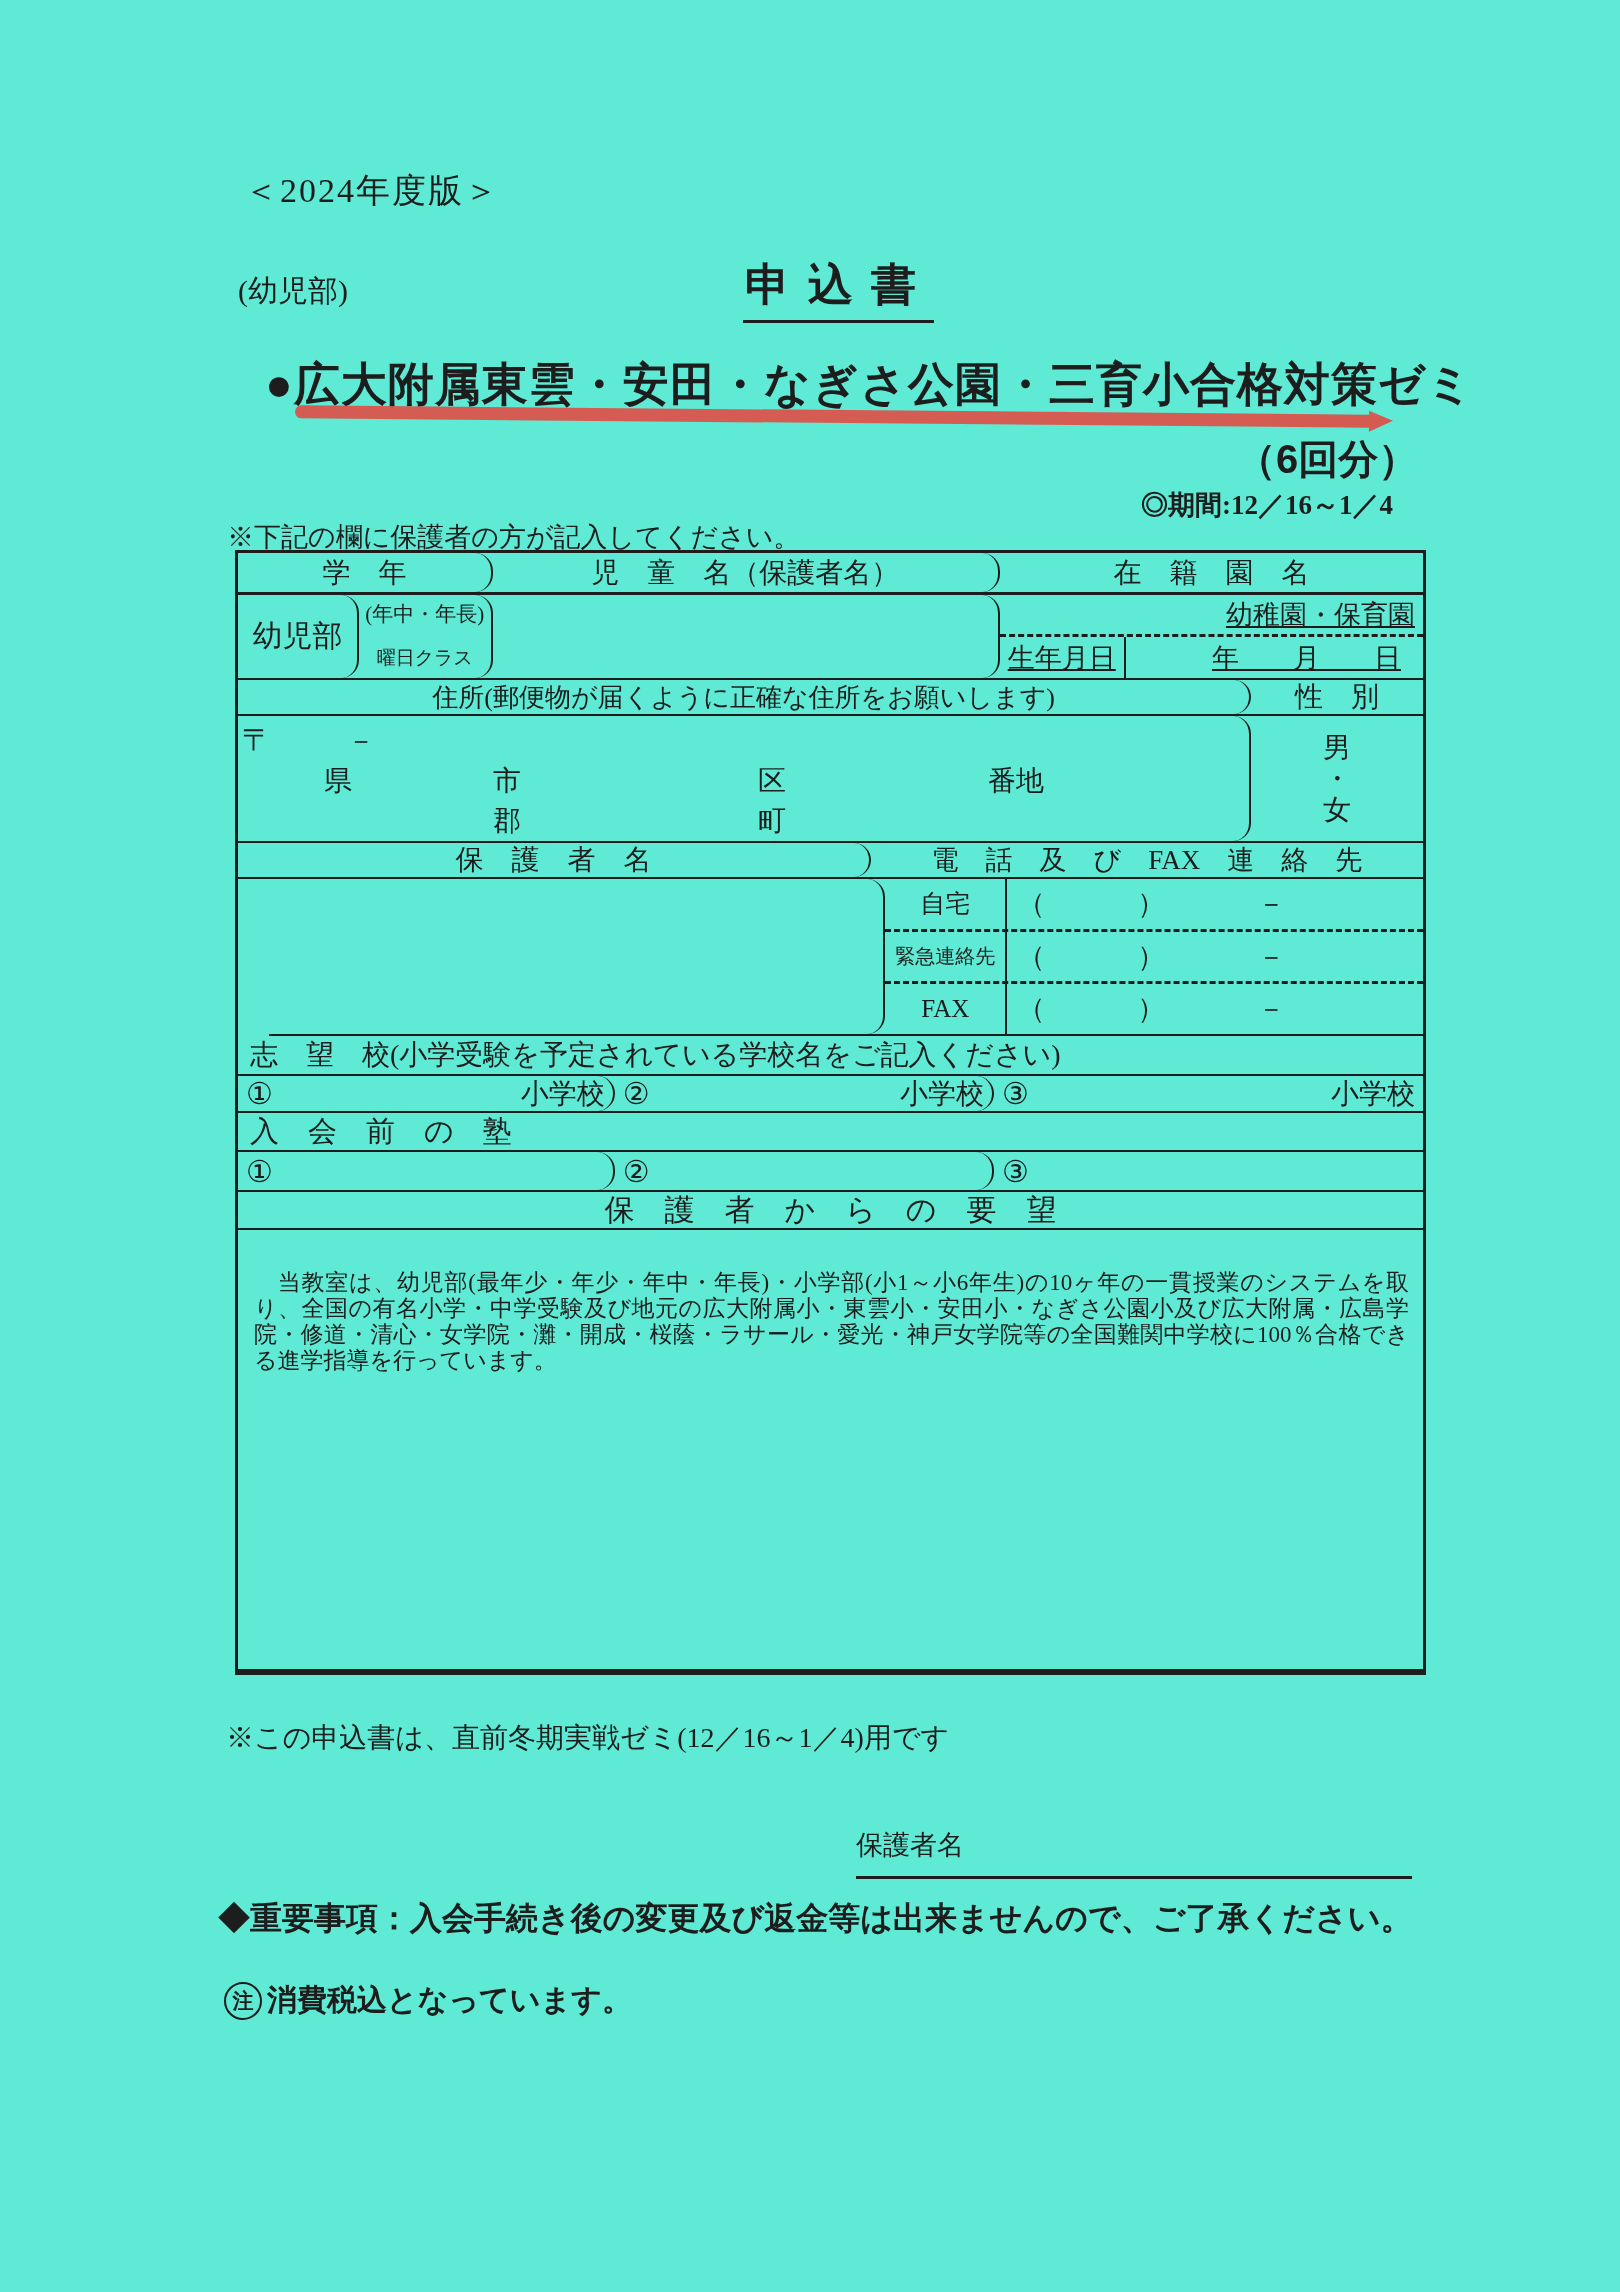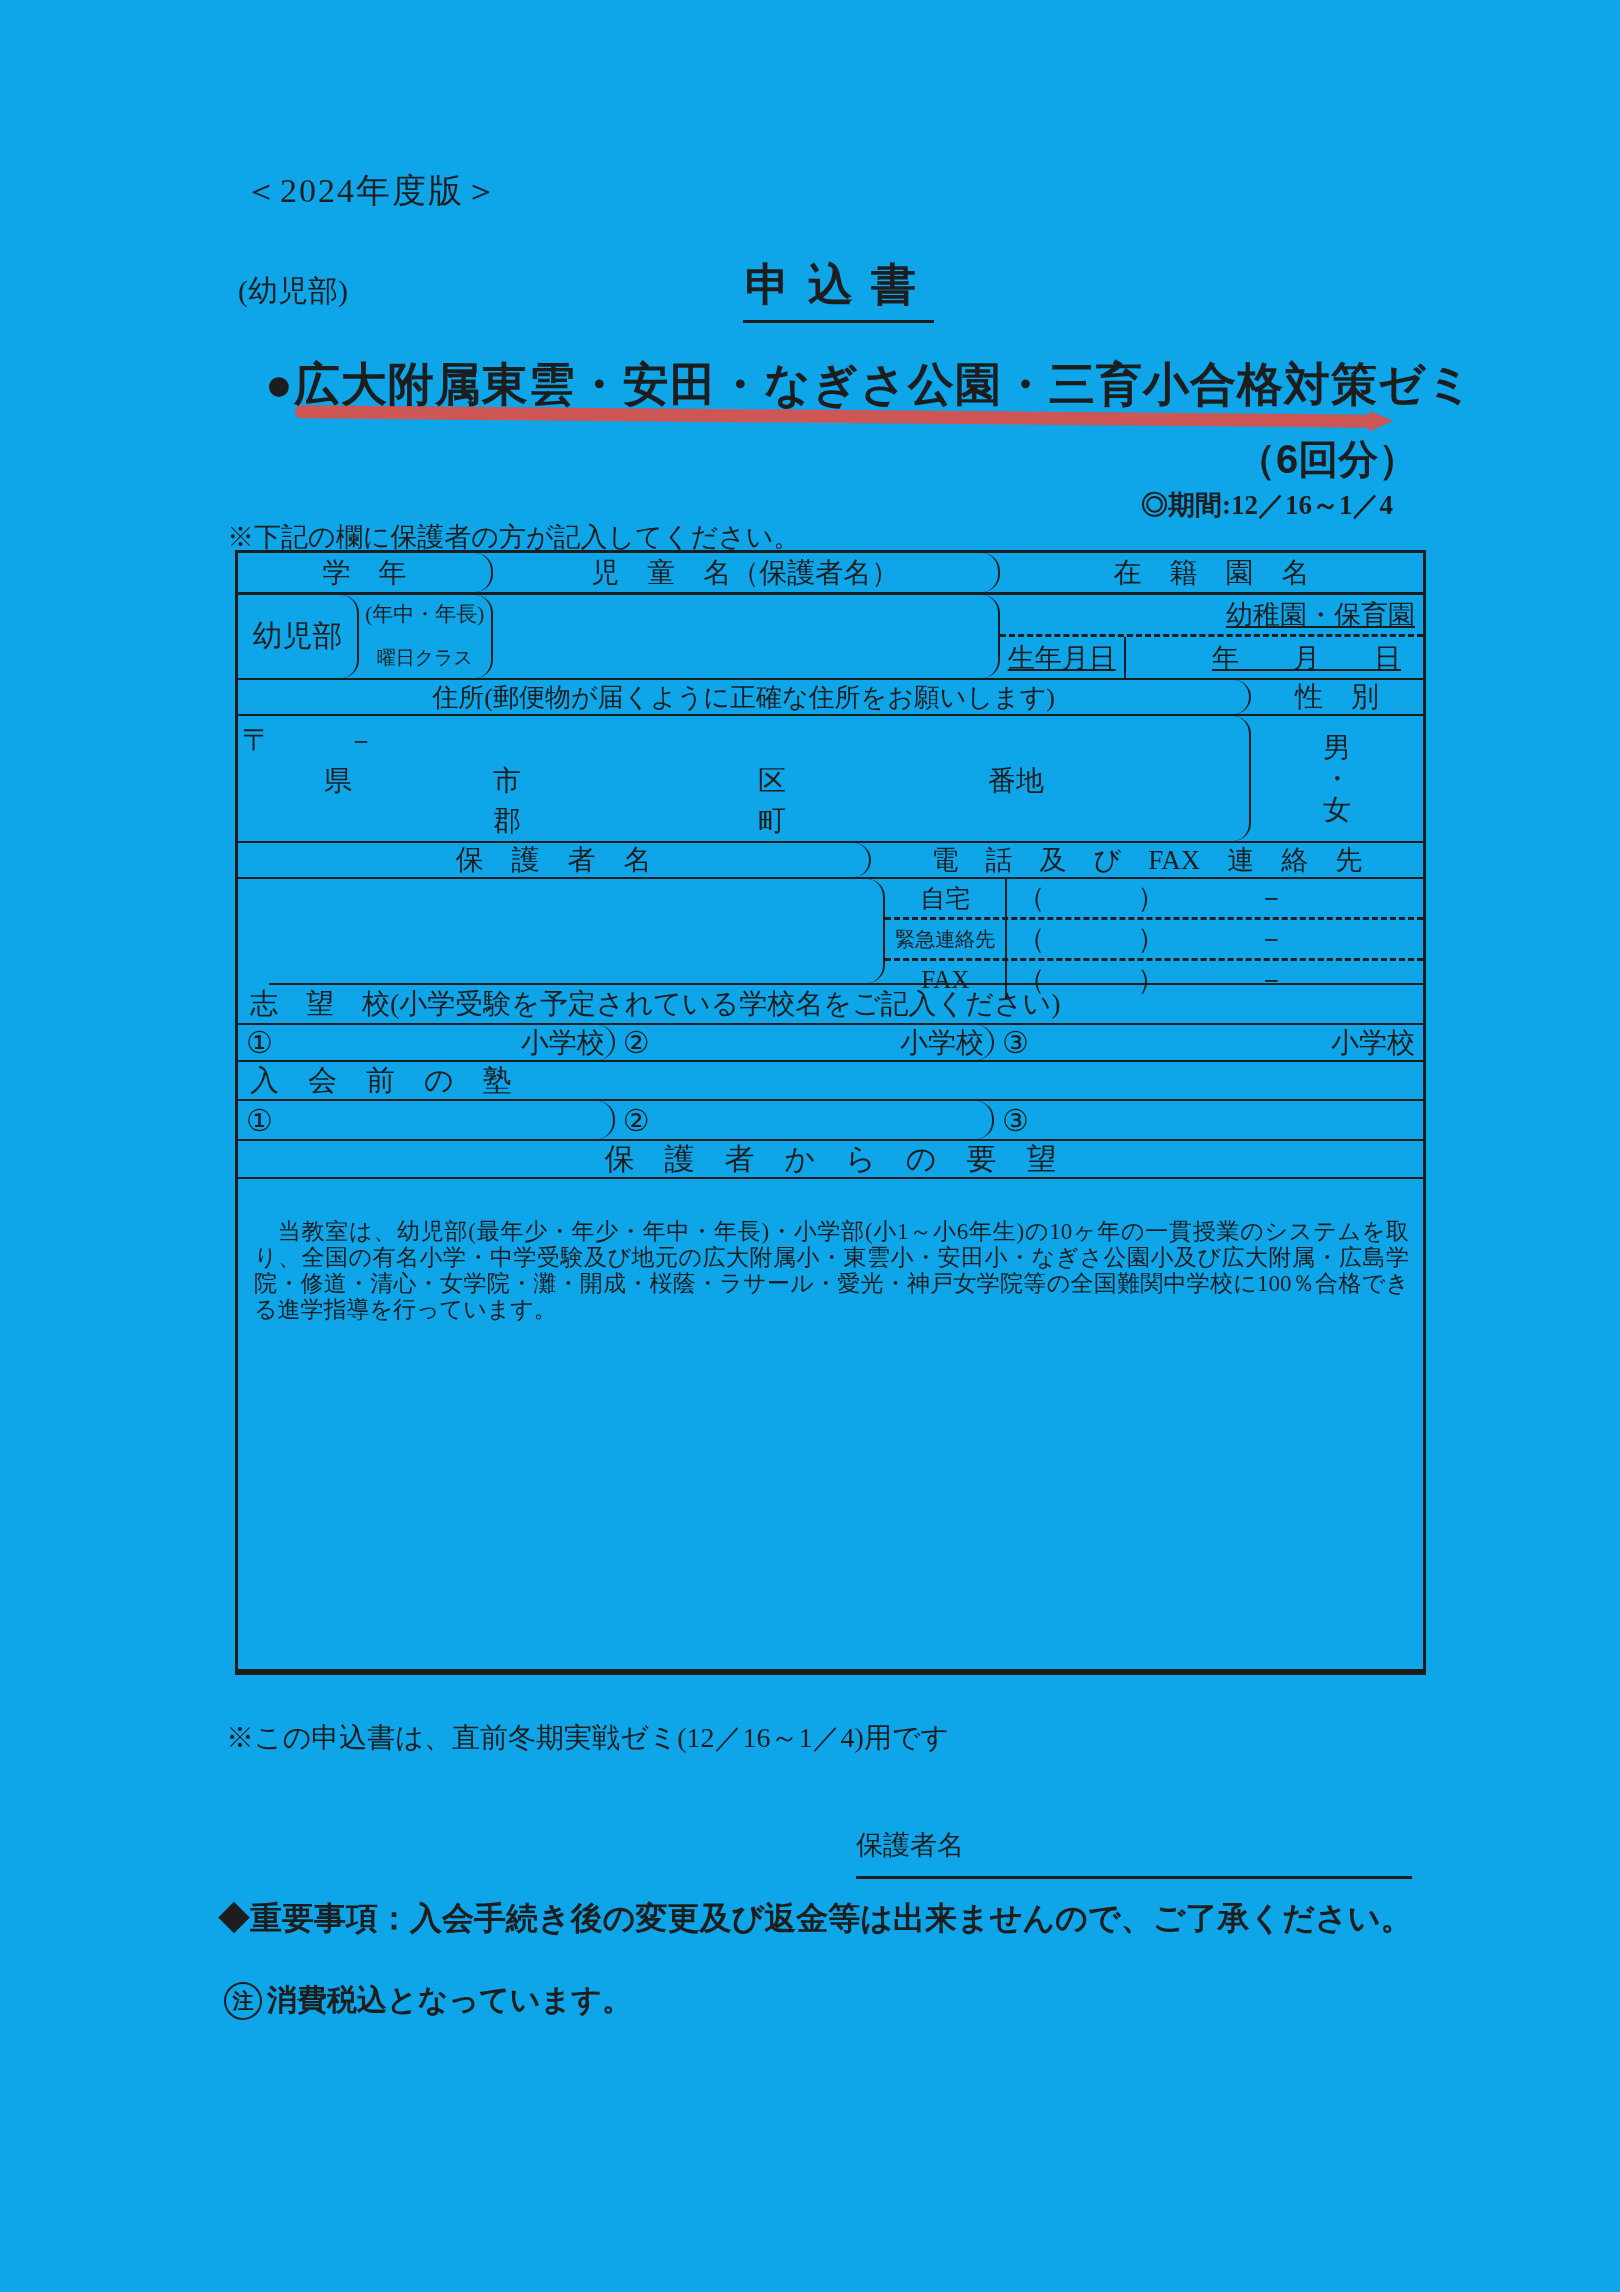--- a/index.html
+++ b/index.html
@@ -1,20 +1,20 @@
 <!DOCTYPE html>
 <html><head>
 <meta charset="utf-8">
 <style>
   html, body { margin: 0; padding: 0; background: #ffffff; }
   .page {
     position: relative;
     width: 1621px;
     height: 2293px;
-    background: #0ea5e9;
+    background: #5eead4;
     color: #1d1d1d;
     font-family: "Liberation Serif", serif;
     overflow: hidden;
   }
   .abs { position: absolute; }
 
   
   .edition   { left: 244px; top: 168px; font-size: 34px; letter-spacing: 2px; }
   .division  { left: 238px; top: 271px; font-size: 30px; }
   .form-title {
@@ -66,21 +66,21 @@
     display: flex; flex-direction: column;
   }
   .row { display: flex; box-sizing: border-box; border-bottom: 2px solid #1d1d1d; flex-shrink: 0; }
   .row.thick { border-bottom-width: 3px; }
   .row.last { border-bottom: none; flex: 1; }
   .cell { box-sizing: border-box; border-right: 2px solid #1d1d1d; display: flex; align-items: center; border-radius: 18px; }
   .cell.noborder, .cell:last-child { border-right: none; }
   .center { justify-content: center; text-align: center; }
 
   .r1 { height: 42px; }  .r2 { height: 85px; }  .r3 { height: 36px; }
-  .r4 { height: 127px; } .r5 { height: 36px; }  .r6 { height: 106px; margin-left: 31px; }
+  .r4 { height: 127px; } .r5 { height: 36px; }  .r6 { height: 157px; margin-left: 31px; }
   .r7 { height: 40px; }  .r8 { height: 37px; }  .r9 { height: 39px; }
   .r10 { height: 40px; } .r11 { height: 38px; } .r12 { height: 307px; }
 
   .wA { width: 21.5%; } .wB { width: 42.8%; } .wC { width: 35.7%; }
   .wD { width: 10.2%; } .wE { width: 11.3%; }
   .wF { width: 85.5%; } .wG { width: 14.5%; }
   .wH { width: 53.4%; } .wI { width: 46.6%; }
   .wT1 { width: 31.8%; } .wT2 { width: 32%; } .wT3 { width: 36.2%; }
 
   .hdr { font-size: 28px; }

